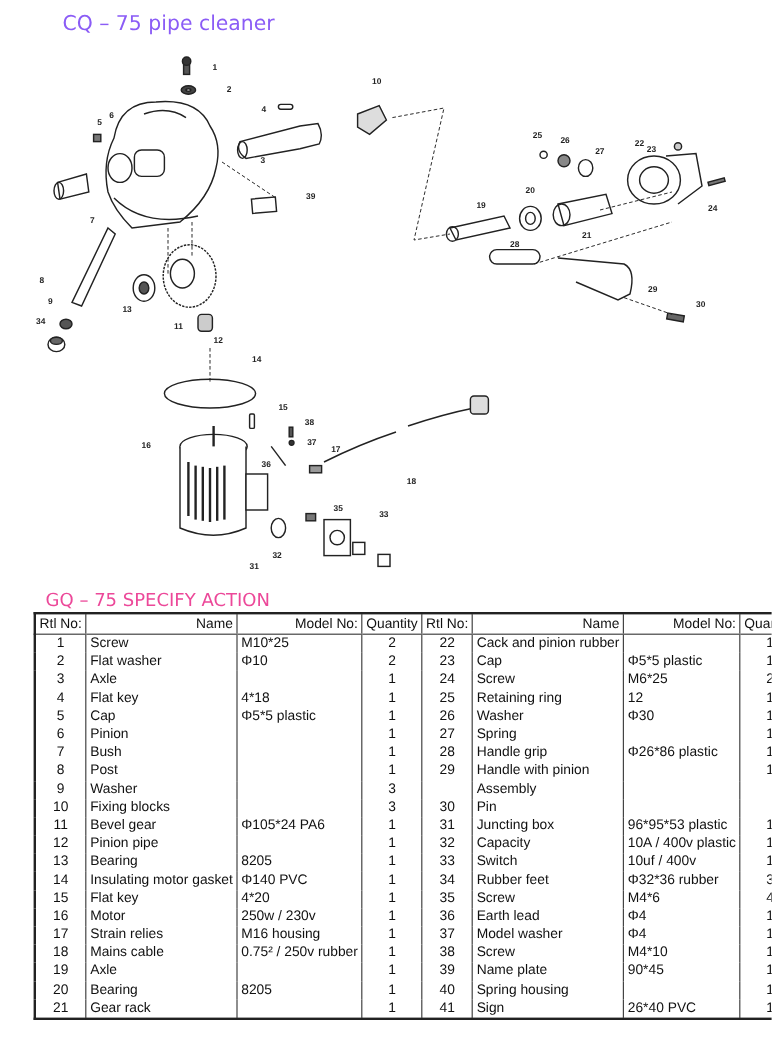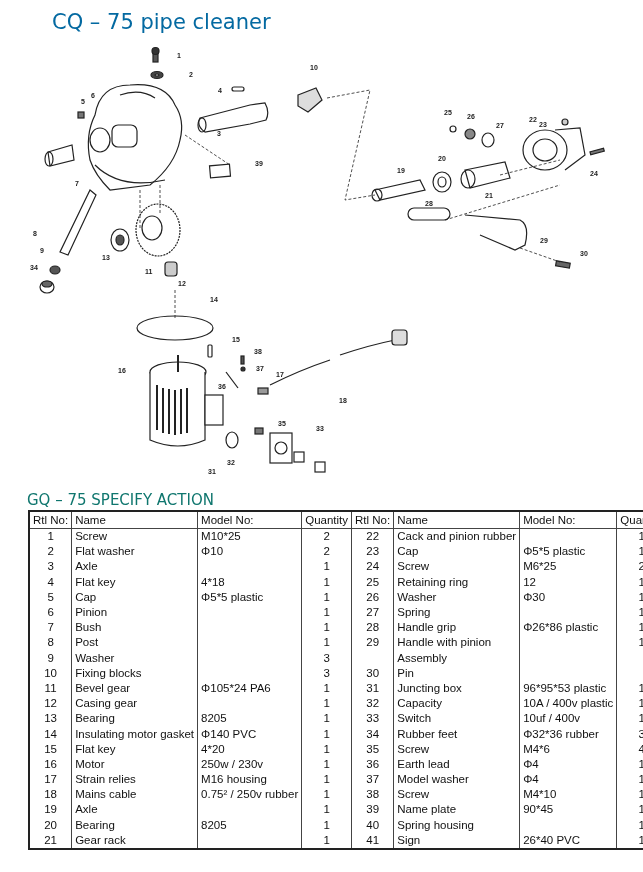--- a/index.html
+++ b/index.html
@@ -1,24 +1,24 @@
 <!DOCTYPE html>
 <html><head>
 <meta charset="utf-8">
 <style>
   html, body { margin:0; padding:0; background:#fff; }
   body { width:643px; height:872px; position:relative; overflow:hidden; font-family:"Liberation Sans", sans-serif; color:#111; }
-  .title { position:absolute; left:52px; top:10px; font-size:21px; font-family:"DejaVu Sans", sans-serif; font-weight:normal; letter-spacing:0; color:#0369a1; }
+  .title { position:absolute; left:52px; top:10px; font-size:17px; font-family:"DejaVu Sans", sans-serif; font-weight:normal; letter-spacing:0; color:#8b5cf6; }
   .diagram { position:absolute; left:0; top:40px; width:643px; height:445px; }
   .diagram svg { width:100%; height:100%; }
   .callout { font-family:"Liberation Sans", sans-serif; font-size:7px; font-weight:bold; fill:#222; }
-  .section-title { position:absolute; left:27px; top:491px; font-size:15px; font-family:"DejaVu Sans", sans-serif; color:#0f766e; }
+  .section-title { position:absolute; left:38px; top:491px; font-size:15px; font-family:"DejaVu Sans", sans-serif; color:#ec4899; }
   table.parts { position:absolute; left:28px; top:510px; border-collapse:collapse; font-size:11.5px; border:2px solid #222; }
   table.parts td, table.parts th { padding:0 3px; height:15.2px; line-height:15px; white-space:nowrap; border-left:1px solid #444; }
-  table.parts th { font-weight:normal; border-bottom:1px solid #444; text-align:left; font-size:11.5px; height:16px; }
+  table.parts th { font-weight:normal; border-bottom:1px solid #444; text-align:right; font-size:11.5px; height:16px; }
   table.parts td.no { text-align:center; }
   table.parts td.qty { text-align:center; }
   .c-no1 { width:36px; } .c-name1 { width:95px; } .c-model1 { width:88px; } .c-qty1 { width:50px; }
   .c-no2 { width:36px; } .c-name2 { width:100px; } .c-model2 { width:85px; } .c-qty2 { width:40px; }
 </style>
 </head>
 <body>
 
 <div class="title">CQ – 75 pipe cleaner</div>
 
@@ -367,21 +367,21 @@
         <td class="name">Bevel gear</td>
         <td class="model">Φ105*24 PA6</td>
         <td class="qty">1</td>
         <td class="no">31</td>
         <td class="name">Juncting box</td>
         <td class="model">96*95*53 plastic</td>
         <td class="qty">1</td>
       </tr>
       <tr>
         <td class="no">12</td>
-        <td class="name">Casing gear</td>
+        <td class="name">Pinion pipe</td>
         <td class="model"></td>
         <td class="qty">1</td>
         <td class="no">32</td>
         <td class="name">Capacity</td>
         <td class="model">10A / 400v plastic</td>
         <td class="qty">1</td>
       </tr>
       <tr>
         <td class="no">13</td>
         <td class="name">Bearing</td>

